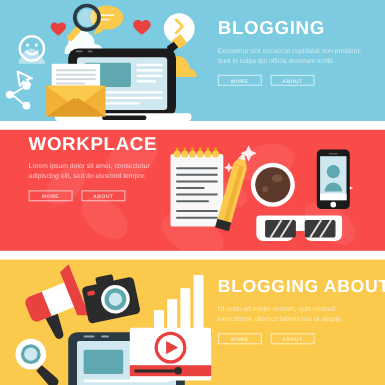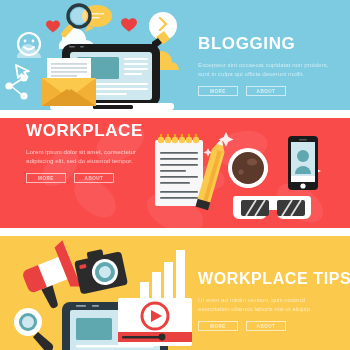--- a/index.html
+++ b/index.html
@@ -9,21 +9,21 @@
   }
   .stack{width:350px;height:350px;display:flex;flex-direction:column;background:#fff;}
   .banner{position:relative;overflow:hidden;width:350px;}
   .b1{height:110px;background:#7ccbe0;}
   .gap{height:8px;background:#ffffff;flex:0 0 auto;}
   .b2{height:110px;background:#fa4b4b;}
   .b3{height:114px;background:#fbc94b;}
 
   
   .txt{position:absolute;top:0;height:100%;box-sizing:border-box;}
-  .txt.right{right:6px;width:146px;padding-top:35px;}
+  .txt.right{right:6px;width:146px;padding-top:17px;}
   .txt.left{left:26px;width:150px;padding-top:4px;}
   .ttl{
     font-size:17px;font-weight:bold;letter-spacing:.6px;color:#ffffff;
     line-height:1;margin:0 0 9px 0;white-space:nowrap;
   }
   .b3 .ttl{font-size:16px;}
   .body{
     font-size:6.2px;line-height:8.6px;margin:0 0 8px 0;
     color:rgba(255,255,255,.62);width:132px;
   }
@@ -299,21 +299,21 @@
         <rect x="118" y="62" width="74" height="48" rx="2" fill="#ffffff"></rect>
         <circle cx="155" cy="80" r="13" fill="none" stroke="#e8413f" stroke-width="3"></circle>
         <path d="M151 74 l11 6 l-11 6z" fill="#e8413f"></path>
         <rect x="118" y="96" width="74" height="10" fill="#e8413f"></rect>
         <rect x="122" y="100" width="40" height="2.6" rx="1.3" fill="#2b2b2b"></rect>
         <circle cx="162" cy="101" r="3.4" fill="#2b2b2b"></circle>
       </g>
     </svg>
 
     <div class="txt right">
-      <div class="ttl">WORKPLACE TIPS</div>
+      <div class="ttl">BLOGGING ABOUT</div>
       <div class="body">Ut enim ad minim veniam, quis nostrud exercitation ullamco laboris nisi ut aliquip.</div>
       <div class="btns">
         <div class="btn">MORE</div>
         <div class="btn">ABOUT</div>
       </div>
     </div>
   </div>
 
 </div>
 

